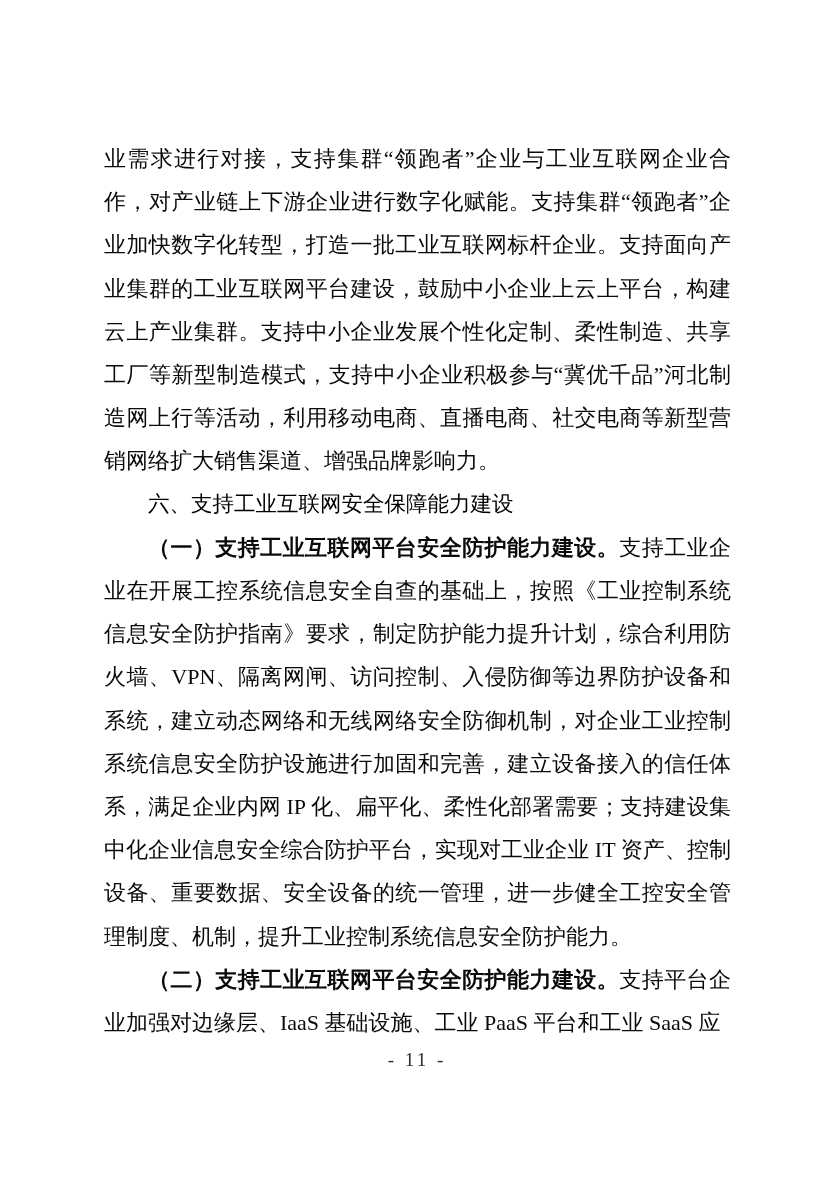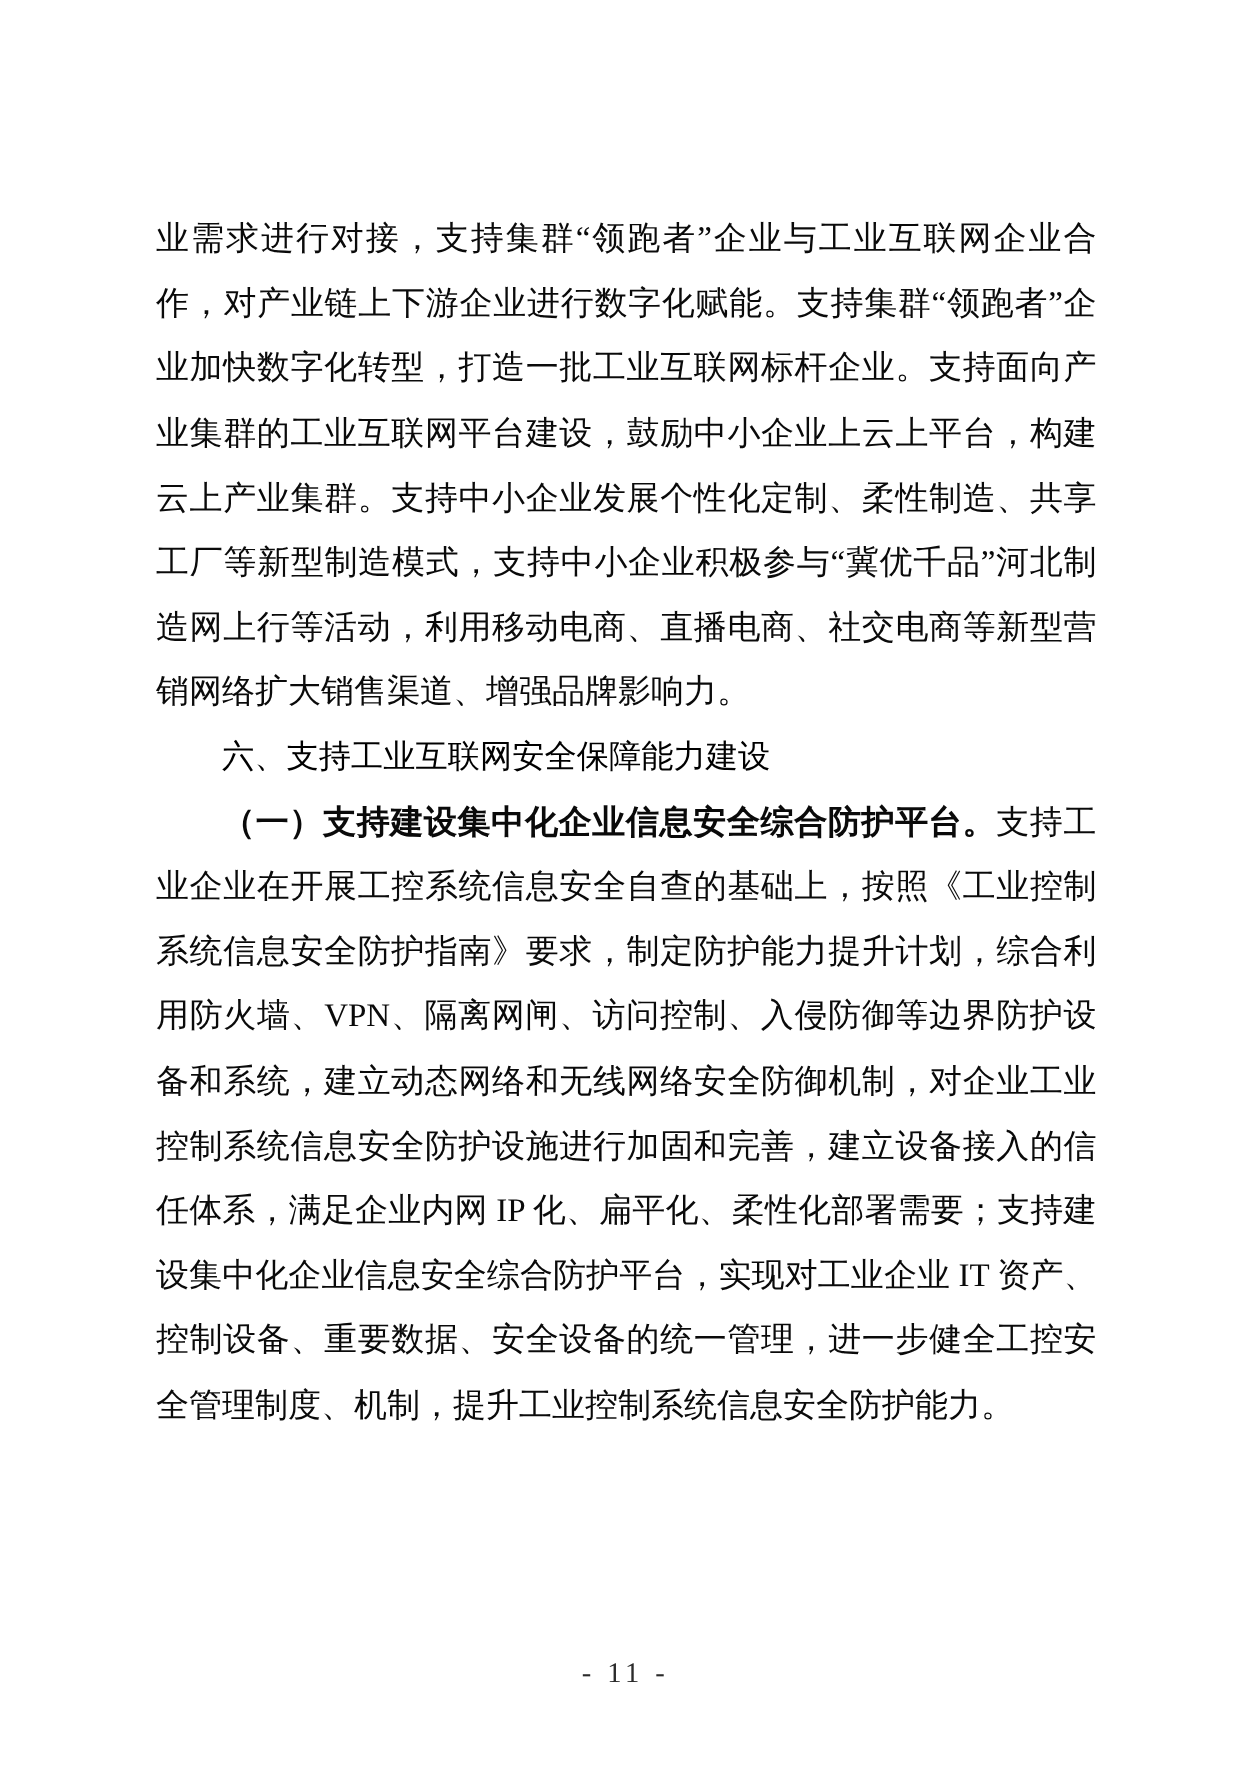--- a/index.html
+++ b/index.html
@@ -35,39 +35,40 @@
     font-family: "Liberation Sans", "DejaVu Sans", sans-serif;
     font-weight: normal;
     font-size: 21.5px;
     line-height: 43.2px;
     text-indent: 44px;
     color: #000000;
   }
   .lead { font-weight: bold; }
   .footer {
     position: absolute;
-    top: 1104px;
+    top: 1048px;
     left: 0;
     width: 100%;
     text-align: center;
     font-size: 19px;
     line-height: 24px;
     color: #2b2b2b;
     letter-spacing: 3px;
   }
 </style>
 </head>
 <body>
 
 <div class="page">
   <div class="text-block">
 
     <p class="para">业需求进行对接，支持集群“领跑者”企业与工业互联网企业合作，对产业链上下游企业进行数字化赋能。支持集群“领跑者”企业加快数字化转型，打造一批工业互联网标杆企业。支持面向产业集群的工业互联网平台建设，鼓励中小企业上云上平台，构建云上产业集群。支持中小企业发展个性化定制、柔性制造、共享工厂等新型制造模式，支持中小企业积极参与“冀优千品”河北制造网上行等活动，利用移动电商、直播电商、社交电商等新型营销网络扩大销售渠道、增强品牌影响力。</p>
 
     <h2 class="section-heading">六、支持工业互联网安全保障能力建设</h2>
 
-    <p class="para indent"><span class="lead">（一）支持建设集中化企业信息安全综合防护平台。</span><span>支持工业企业在开展工控系统信息安全自查的基础上，按照《工业控制系统信息安全防护指南》要求，制定防护能力提升计划，综合利用防火墙、VPN、隔离网闸、访问控制、入侵防御等边界防护设备和系统，建立动态网络和无线网络安全防御机制，对企业工业控制系统信息安全防护设施进行加固和完善，建立设备接入的信任体系，满足企业内网 IP 化、扁平化、柔性化部署需要；支持建设集中化企业信息安全综合防护平台，实现对工业企业 IT 资产、控制设备、重要数据、安全设备的统一管理，进一步健全工控安全管理制度、机制，提升工业控制系统信息安全防护能力。</span></p>
+    <p class="para indent"><span class="lead">（一）支持工业互联网平台安全防护能力建设。</span><span>支持工业企业在开展工控系统信息安全自查的基础上，按照《工业控制系统信息安全防护指南》要求，制定防护能力提升计划，综合利用防火墙、VPN、隔离网闸、访问控制、入侵防御等边界防护设备和系统，建立动态网络和无线网络安全防御机制，对企业工业控制系统信息安全防护设施进行加固和完善，建立设备接入的信任体系，满足企业内网 IP 化、扁平化、柔性化部署需要；支持建设集中化企业信息安全综合防护平台，实现对工业企业 IT 资产、控制设备、重要数据、安全设备的统一管理，进一步健全工控安全管理制度、机制，提升工业控制系统信息安全防护能力。</span></p>
 
+    <p class="para indent"><span class="lead">（二）支持工业互联网平台安全防护能力建设。</span><span>支持平台企业加强对边缘层、IaaS 基础设施、工业 PaaS 平台和工业 SaaS 应</span></p>
 
   </div>
 
   <div class="footer">- 11 -</div>
 </div>
 
 </body></html>

